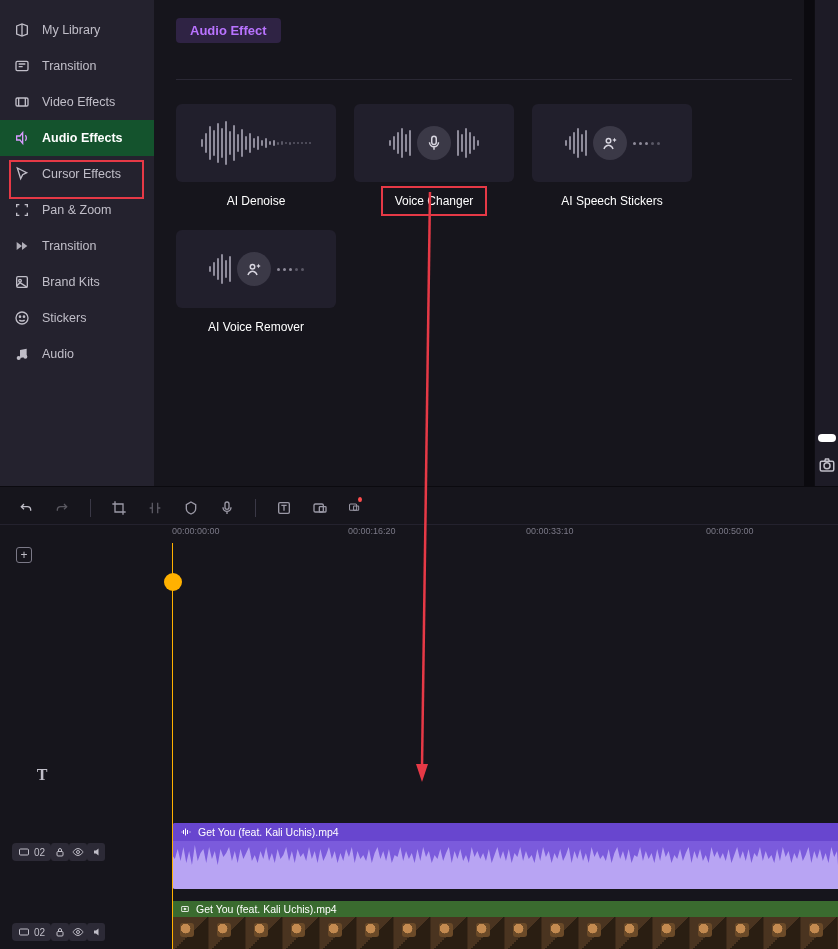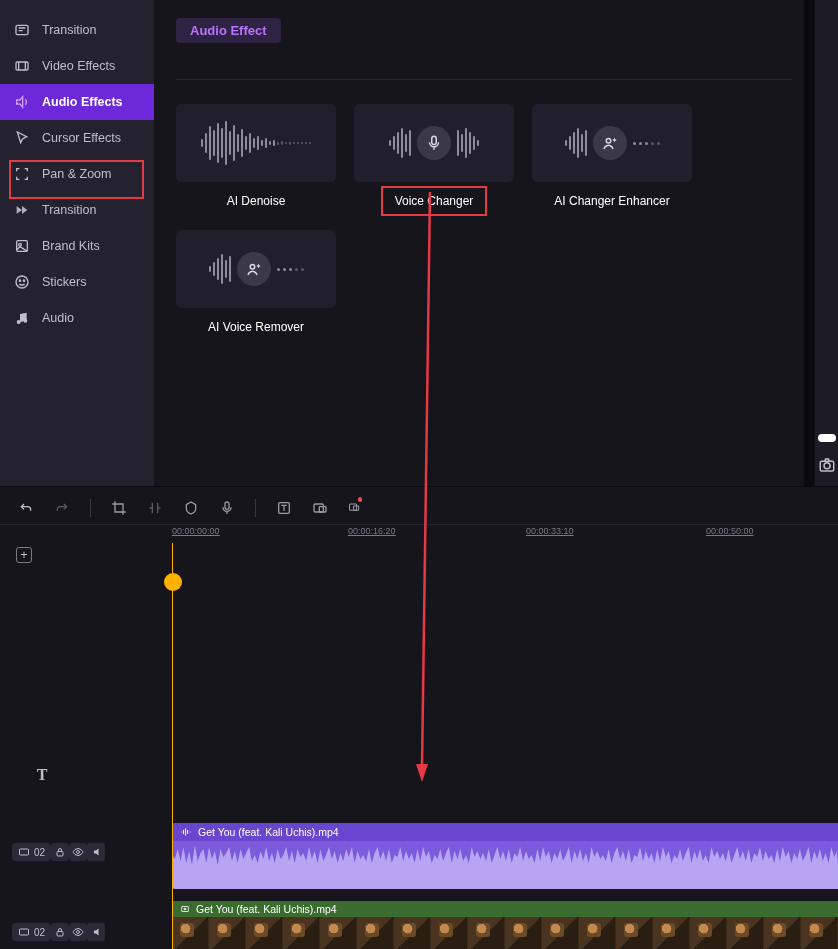--- a/index.html
+++ b/index.html
@@ -5,21 +5,21 @@
 * { margin: 0; padding: 0; box-sizing: border-box; font-family: -apple-system, BlinkMacSystemFont, "Segoe UI", Arial, sans-serif; }
 body { background: #16151c; color: #c0bec8; width: 838px; height: 949px; overflow: hidden; position: relative; }
 .app { display: flex; flex-direction: column; height: 100%; }
 
 
 .top-section { display: flex; height: 486px; background: #16151c; }
 
 
 .sidebar { width: 154px; background: #24222e; display: flex; flex-direction: column; padding: 12px 0 0 0; }
 .sidebar-item { display: flex; align-items: center; gap: 12px; padding: 10px 14px; cursor: pointer; color: #c0bec8; font-size: 12.5px; }
-.sidebar-item.active { background: #6d28d9; color: #fff; font-weight: 600; }
+.sidebar-item.active { background: #14532d; color: #fff; font-weight: 600; }
 .sidebar-item .icon { width: 16px; height: 16px; display: flex; align-items: center; justify-content: center; flex-shrink: 0; }
 .sidebar-item svg { width: 16px; height: 16px; }
 .sidebar-highlight { position: absolute; border: 2px solid #e63946; left: 9px; top: 160px; width: 135px; height: 39px; pointer-events: none; }
 
 
 .main-panel { flex: 1; background: #16151c; padding: 18px 22px; position: relative; }
 .panel-header { background: #2f2344; color: #b973ff; display: inline-block; padding: 5px 14px; border-radius: 4px; font-size: 13px; font-weight: 600; margin-bottom: 28px; }
 .main-panel hr { border: none; border-top: 1px solid #2a2834; margin-top: 8px; margin-bottom: 24px; }
 
 
@@ -44,21 +44,21 @@
 .timeline-section { flex: 1; background: #16151c; border-top: 1px solid #0b0a0f; position: relative; }
 
 
 .timeline-toolbar { height: 34px; background: #16151c; display: flex; align-items: center; gap: 20px; padding: 0 18px; border-bottom: 1px solid #24222e; margin-top: 4px; }
 .timeline-toolbar .tb-icon { width: 16px; height: 16px; display: flex; align-items: center; justify-content: center; color: #9b99a6; }
 .timeline-toolbar .spacer { width: 1px; height: 18px; background: #3a3846; }
 .tb-icon.badged::after { content: ""; width: 5px; height: 5px; background: #ff4d4d; border-radius: 50%; position: relative; top: -8px; left: -2px; }
 
 
 .ruler { height: 18px; position: relative; background: #16151c; margin-left: 168px; font-size: 9px; color: #7b7987; }
-.ruler .tick-label { position: absolute; top: 1px; white-space: nowrap; text-decoration: underline; }
+.ruler .tick-label { position: absolute; top: 1px; white-space: nowrap; }
 
 
 .playhead { position: absolute; left: 172px; top: 0; bottom: 0; width: 1px; background: #ffb100; z-index: 5; }
 .playhead-handle { position: absolute; left: 164px; top: 30px; width: 18px; height: 18px; border-radius: 50%; background: #ffb100; z-index: 6; }
 
 
 .add-row-btn { position: absolute; left: 16px; top: 60px; width: 16px; height: 16px; border: 1px solid #7b7987; border-radius: 3px; display: flex; align-items: center; justify-content: center; color: #c0bec8; font-size: 12px; }
 
 
 .track-area { position: absolute; left: 0; right: 0; top: 56px; bottom: 0; }
@@ -89,20 +89,29 @@
 .right-gap { position: absolute; top: 0; right: 24px; width: 10px; height: 486px; background: #0b0a0f; }
 
 </style>
 </head>
 <body>
 
 <div class="app">
   <div class="top-section">
 
     <div class="sidebar">
+      <div class="sidebar-item">
+        <span class="icon">
+            <svg viewBox="0 0 24 24" fill="none" stroke="#c0bec8" stroke-width="2">
+              <path d="M4 6l8-3 8 3v12l-8 3-8-3V6z"></path>
+              <path d="M12 3v18"></path>
+            </svg>
+          </span>
+        <span>My Library</span>
+      </div>
       <div class="sidebar-item">
         <span class="icon">
             <svg viewBox="0 0 24 24" fill="none" stroke="#c0bec8" stroke-width="2">
               <rect x="3" y="5" width="18" height="14" rx="2"></rect>
               <path d="M7 9h10M7 13h6"></path>
             </svg>
           </span>
         <span>Transition</span>
       </div>
       <div class="sidebar-item">
@@ -267,21 +276,21 @@
                 </svg>
               </div>
             <div style="display:flex;gap:3px;align-items:center">
                 <span style="width:3px;height:3px;background:#8e8b9a;border-radius:50%"></span>
                 <span style="width:3px;height:3px;background:#8e8b9a;border-radius:50%"></span>
                 <span style="width:3px;height:3px;background:#8e8b9a;border-radius:50%"></span>
                 <span style="width:3px;height:3px;background:#5a5866;border-radius:50%"></span>
                 <span style="width:3px;height:3px;background:#5a5866;border-radius:50%"></span>
               </div>
           </div>
-          <span class="effect-label">AI Changer Enhancer</span>
+          <span class="effect-label">AI Speech Stickers</span>
         </div>
 
         <div class="effect-card">
           <div class="effect-thumb">
             <div class="wave">
                 <span style="height:6px"></span>
                 <span style="height:14px"></span>
                 <span style="height:22px"></span>
                 <span style="height:30px"></span>
                 <span style="height:18px"></span>

